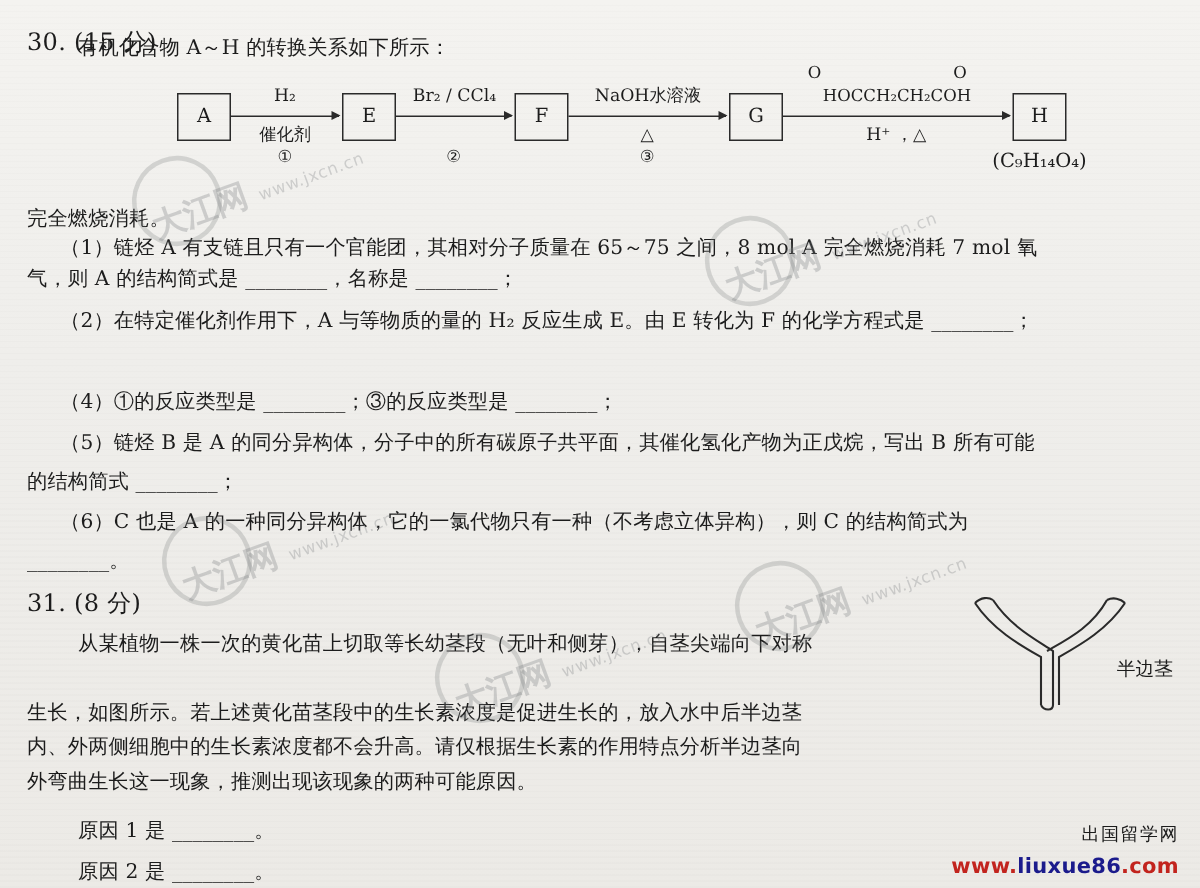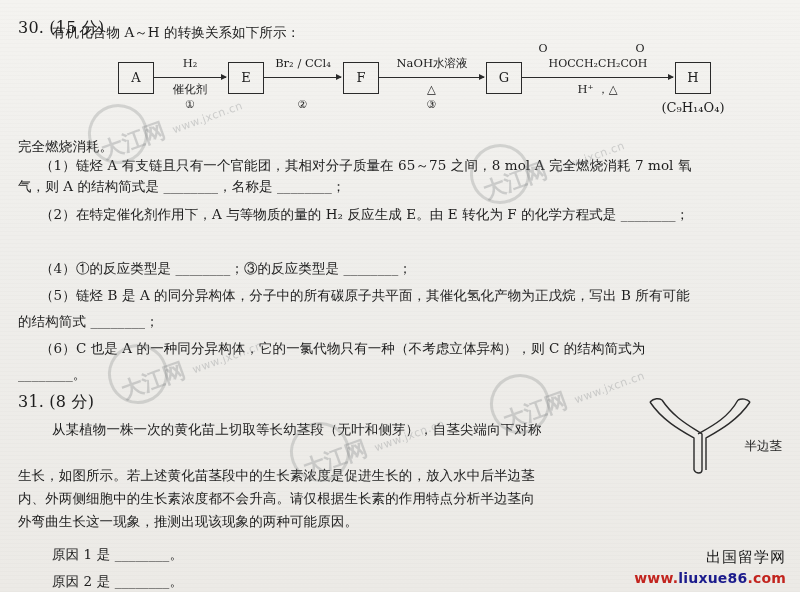--- a/index.html
+++ b/index.html
@@ -141,21 +141,21 @@
     right: 18px;
     top: 438px;
     font-size: 12.5px;
   }
 
   
   .footer-cn {
     position: absolute;
     right: 14px;
     top: 548px;
-    font-size: 15px;
+    font-size: 12px;
     font-family: "DejaVu Sans", "Liberation Sans", sans-serif;
     color: #1b1b1b;
     letter-spacing: 1px;
   }
   .footer-url {
     position: absolute;
     right: 14px;
     top: 570px;
     font-size: 14px;
     font-family: "DejaVu Sans", "Liberation Sans", sans-serif;

